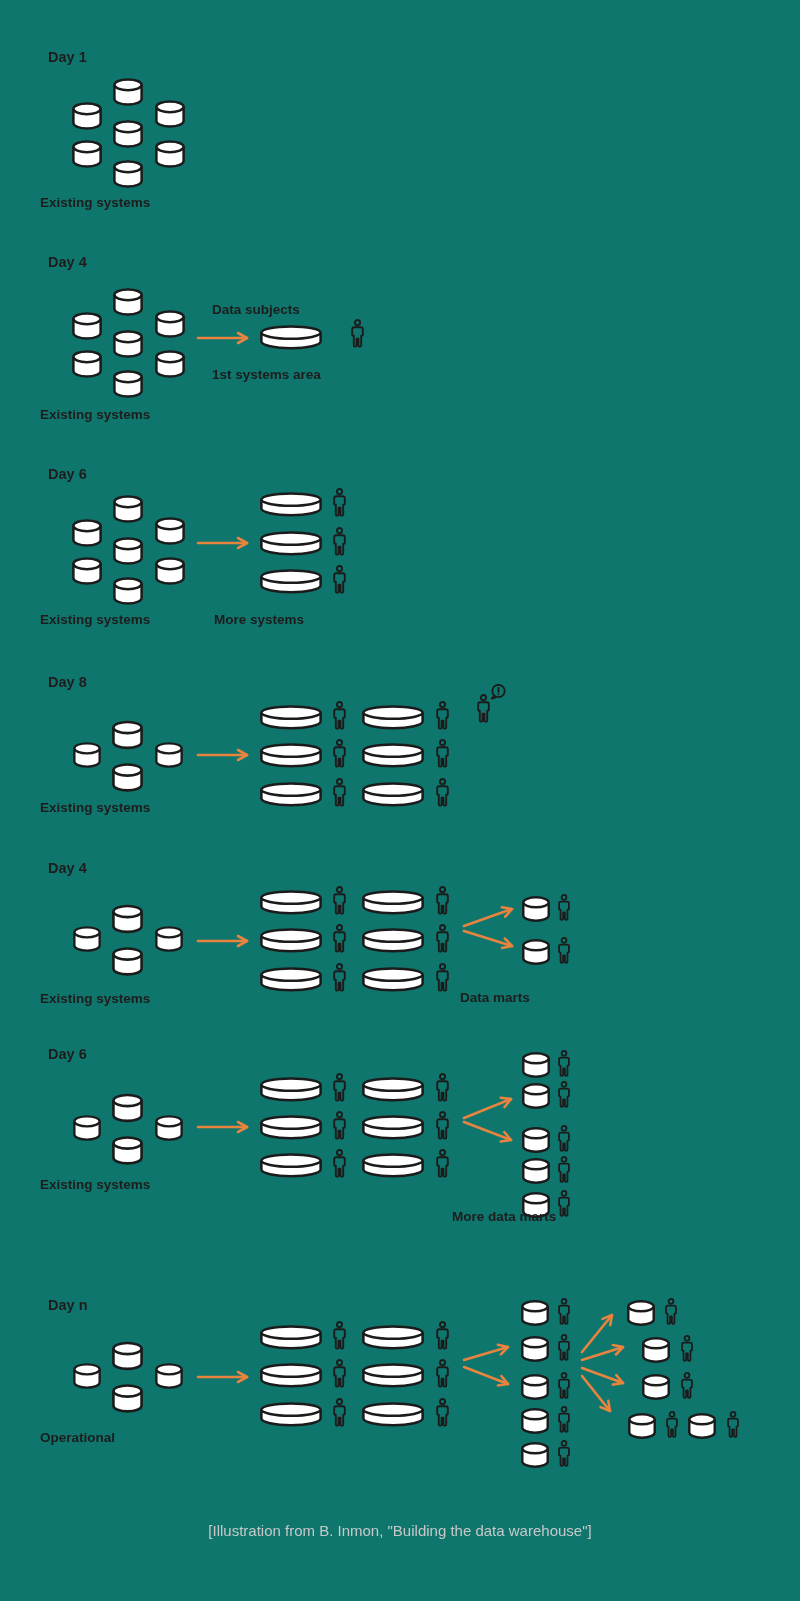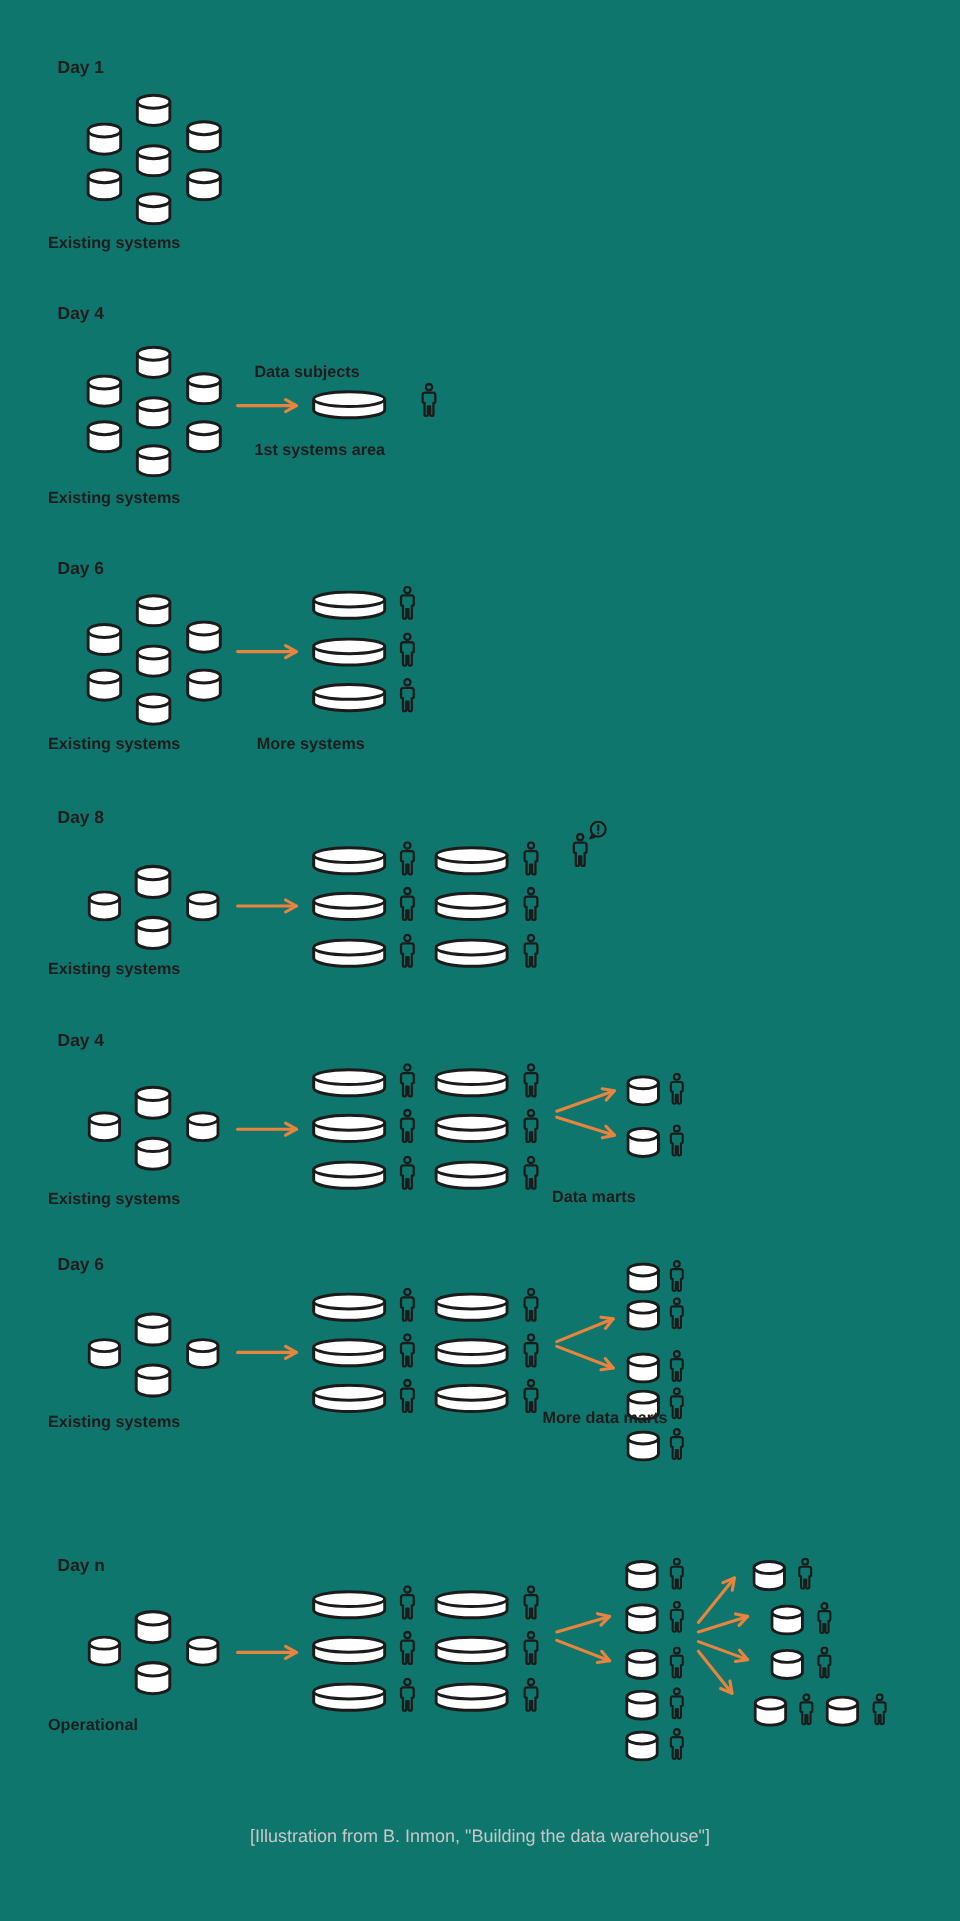--- a/index.html
+++ b/index.html
@@ -227,20 +227,20 @@
 
 <div class="day-title" style="left:48px;top:674px">Day 8</div>
 <div class="lbl" style="left:40px;top:800px;width:176px">Existing systems</div>
 
 <div class="day-title" style="left:48px;top:860px">Day 4</div>
 <div class="lbl" style="left:40px;top:991px;width:176px">Existing systems</div>
 <div class="lbl" style="left:460px;top:990px;width:160px">Data marts</div>
 
 <div class="day-title" style="left:48px;top:1046px">Day 6</div>
 <div class="lbl" style="left:40px;top:1177px;width:176px">Existing systems</div>
-<div class="lbl" style="left:452px;top:1174px;width:160px">More data marts</div>
+<div class="lbl" style="left:452px;top:1209px;width:160px">More data marts</div>
 
 <div class="day-title" style="left:48px;top:1297px">Day n</div>
 <div class="lbl" style="left:40px;top:1430px;width:176px">Operational</div>
 
 <div class="caption">[Illustration from B. Inmon, "Building the data warehouse"]</div>
 
 </div>
 
 </body></html>

